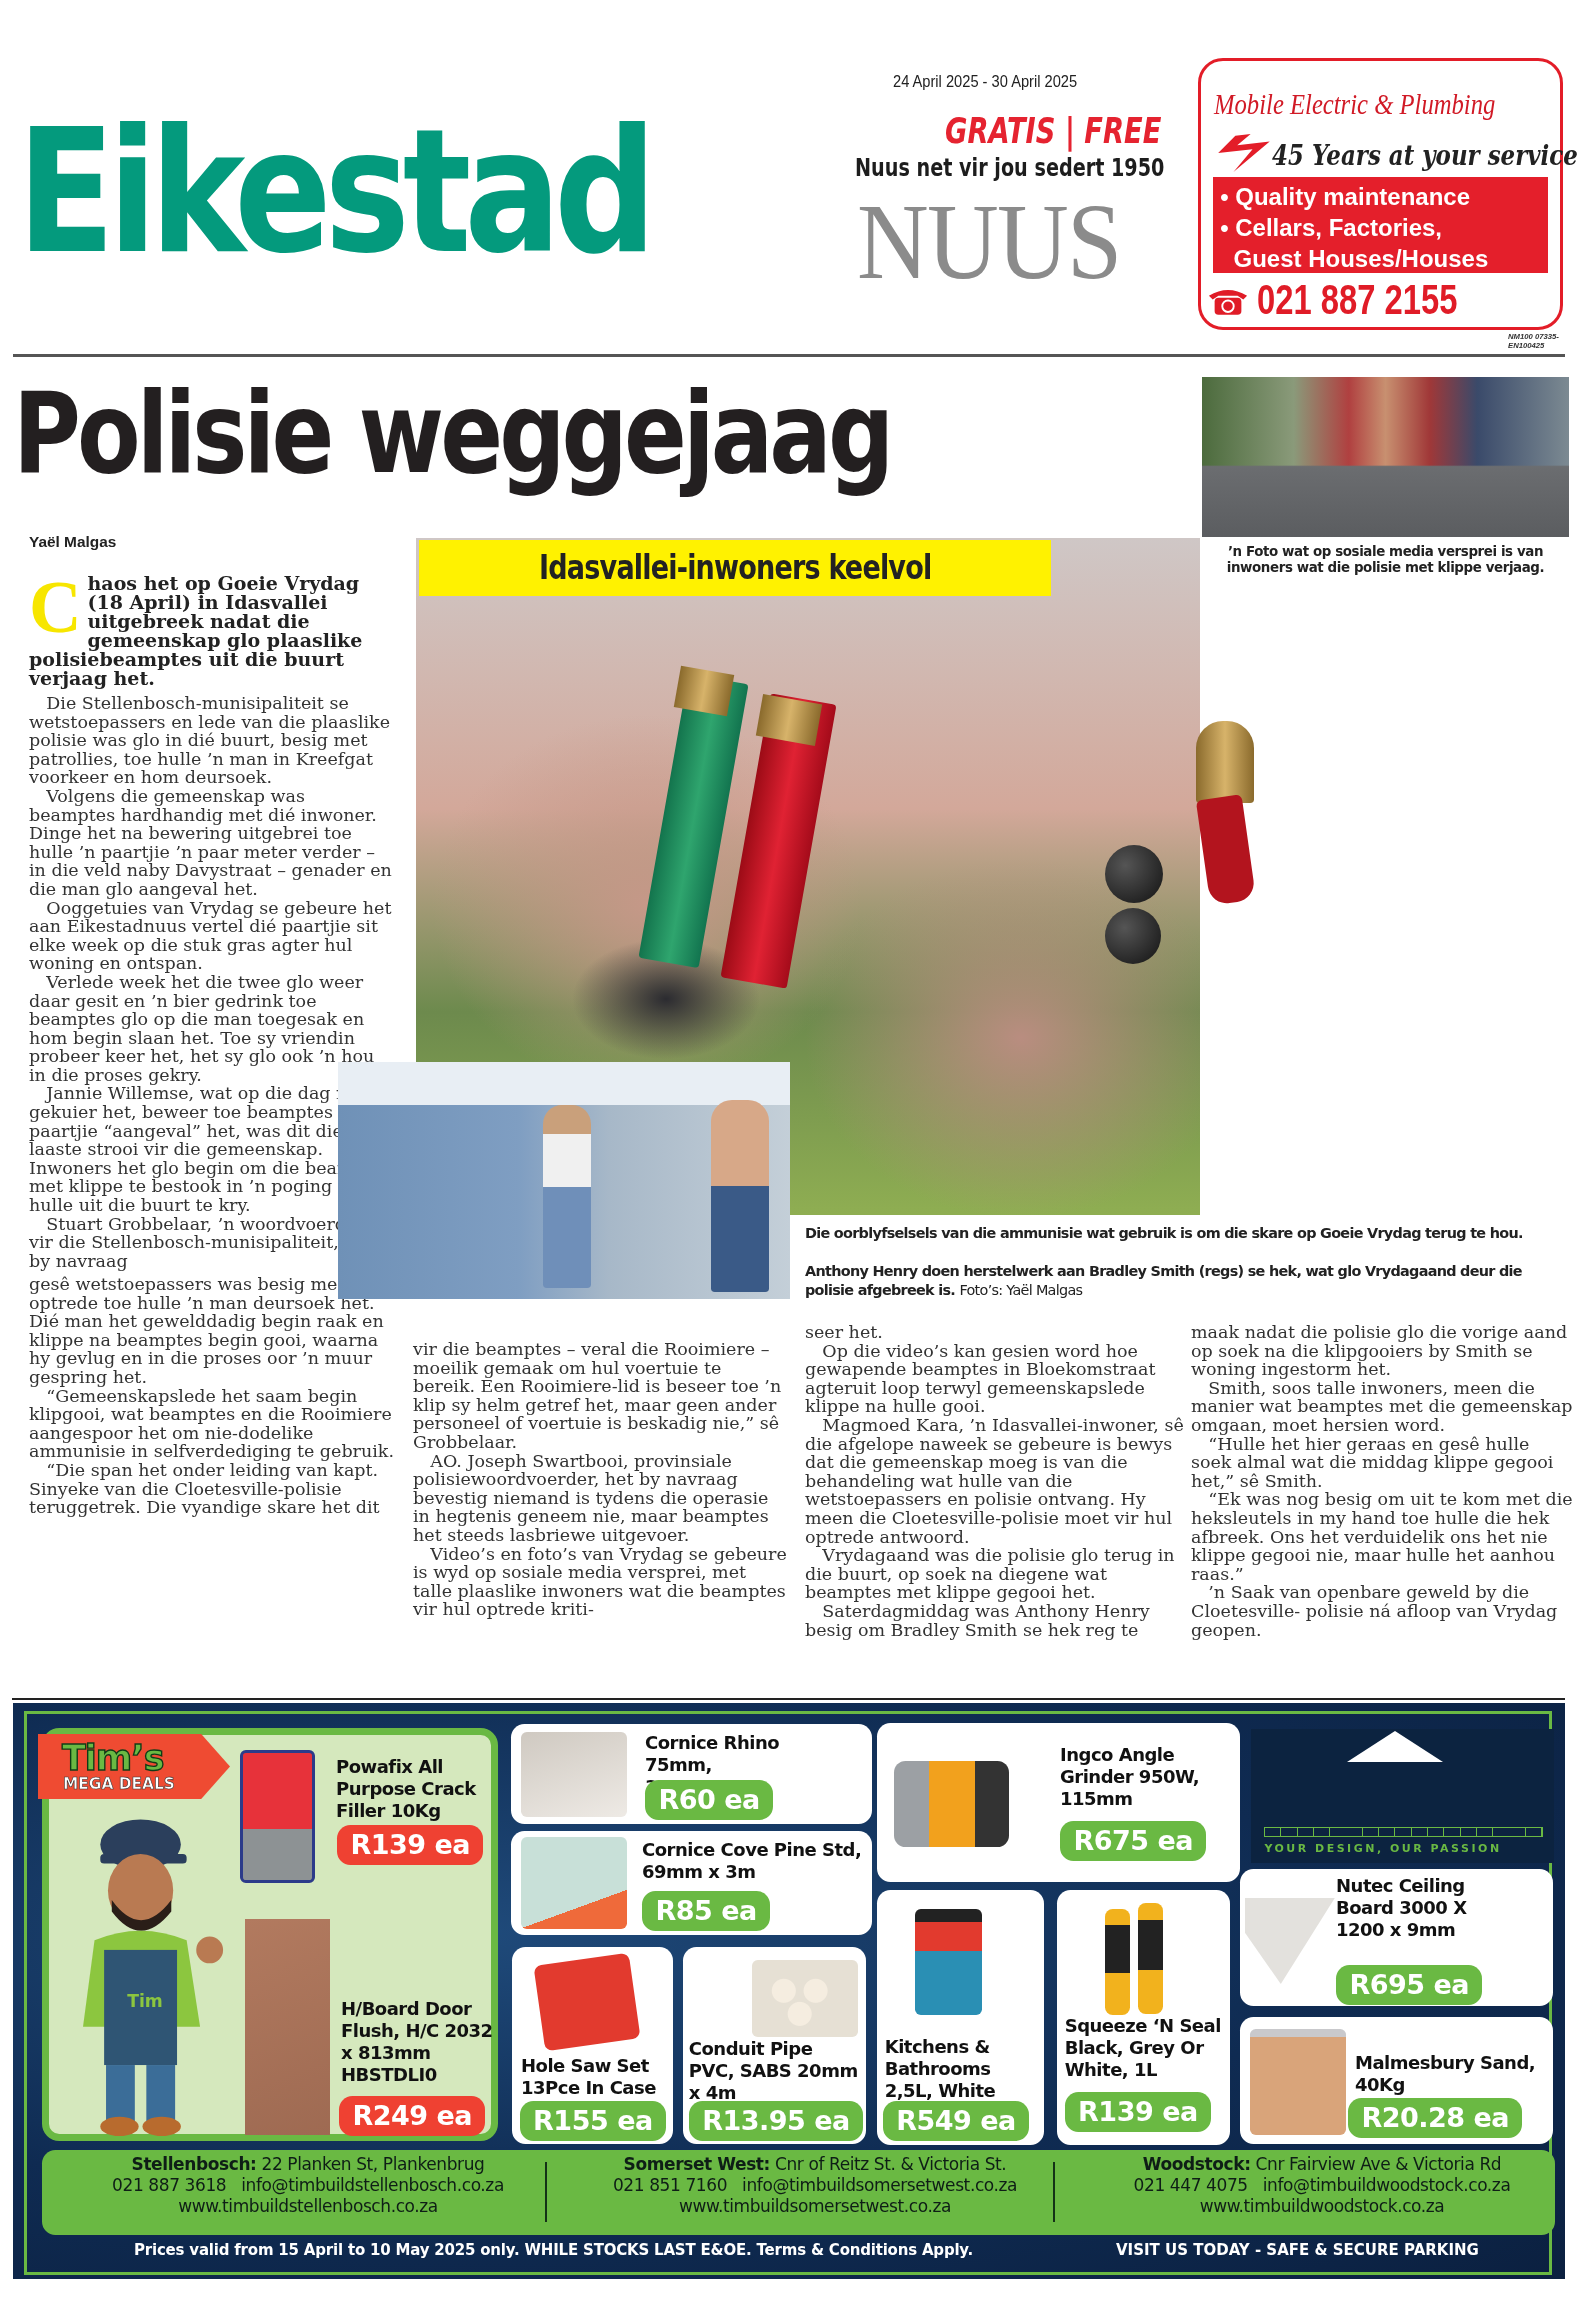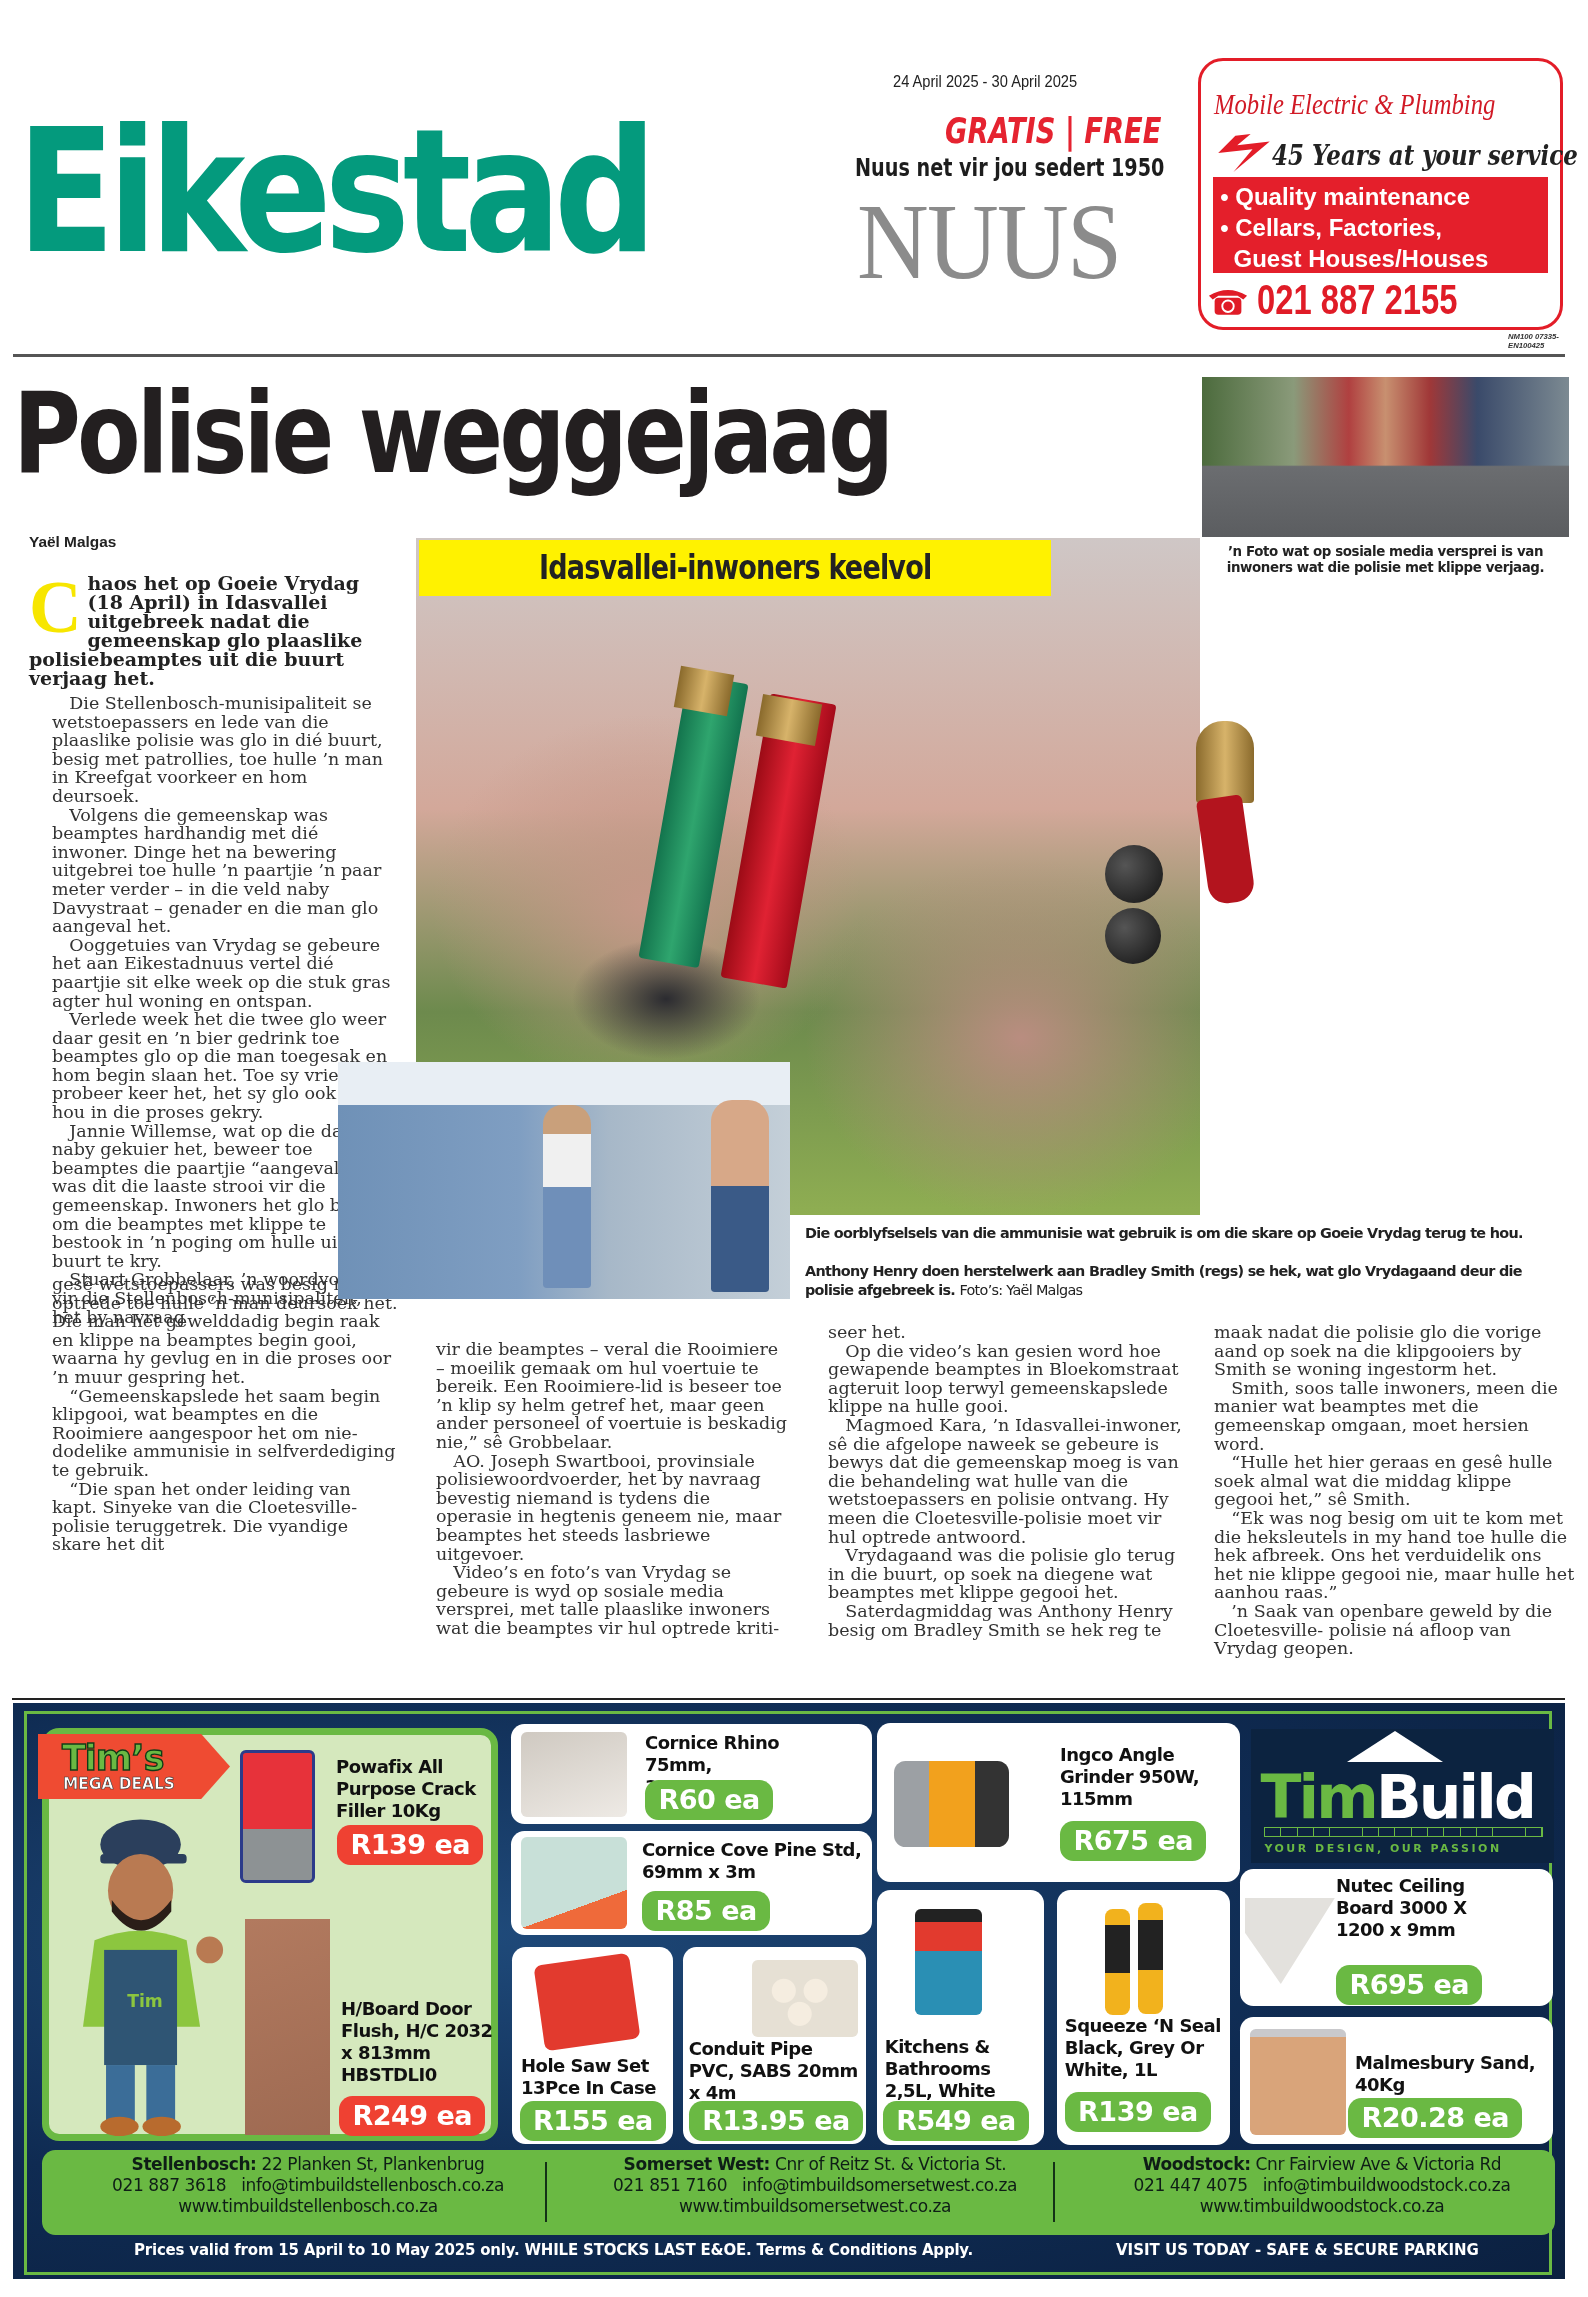--- a/index.html
+++ b/index.html
@@ -25,21 +25,21 @@
   .ad-code { left: 1484px; top: 332px; font: italic 700 7.7px "Liberation Sans", sans-serif; color: #333; padding-left: 24px; }
 
   .rule-top { left: 12.5px; top: 354px; width: 1552px; height: 2.9px; background: #555; }
 
   
   .headline { left: 13.4px; top: 377px; font: 900 113px/1 "DejaVu Sans", sans-serif; color: #231f20; letter-spacing: -4.8px; transform: scaleX(0.82); transform-origin: left; white-space: nowrap; }
 
   .byline { left: 29px; top: 533px; font: 700 15.4px "Liberation Sans", sans-serif; color: #222; }
 
   .col { font: 17.5px/18.6px "DejaVu Serif", serif; color: #333; text-align: left; }
-  .col p { text-indent: 17.3px; margin-left: 23px; }
+  .col p { text-indent: 17.3px; }
   .col p.noindent { text-indent: 0; }
   .lead { left: 29px; top: 574px; width: 365px; font: 700 19px/19px "DejaVu Serif", serif; color: #222; }
   .dropcap { float: left; font: 700 73px/60px "Liberation Serif", serif; color: #f7e600; margin: 3.8px 5.8px 0 0; }
 
   .col1a { left: 29px; top: 694px; width: 365px; }
   .col1b { left: 29px; top: 1275px; width: 370px; }
   .col2 { left: 413px; top: 1340px; width: 375px; }
   .col3 { left: 805px; top: 1323px; width: 379px; }
   .col4 { left: 1191px; top: 1323px; width: 384px; }
 
@@ -249,21 +249,20 @@
 </div>
 
 <div class="card" style="left:877px;top:1723px;width:363px;height:159px">
   <div style="position:absolute;left:17.3px;top:38px;width:115px;height:86px;background:linear-gradient(90deg,#9ca0a4 0 30%, #f2a11d 30% 70%, #333 70%);border-radius:11.5px"></div>
   <div class="prod-title" style="position:absolute;left:183px;top:21px;width:173px">Ingco Angle Grinder 950W, 115mm</div>
   <div class="price green" style="position:absolute;left:183px;top:98px">R675 ea</div>
 </div>
 
 <div class="abs timbuild-logo">
   <div class="tb-roof"></div>
-  <div class="tb-text"><span class="g">Tim</span><span class="w">Build</span></div>
   <div class="tb-brick"></div>
   <div class="tb-slogan">YOUR DESIGN, OUR PASSION</div>
 </div>
 
 <div class="card" style="left:1240px;top:1869px;width:313px;height:137px">
   <div style="position:absolute;left:4.8px;top:29px;width:90px;height:86px;background:#e3e1dd;clip-path:polygon(0 0,100% 0,40% 100%,0 40%)"></div>
   <div class="prod-title" style="position:absolute;left:96px;top:5.8px;width:134px">Nutec Ceiling Board 3000 X 1200 x 9mm</div>
   <div class="price green" style="position:absolute;left:96px;top:96px">R695 ea</div>
 </div>
 

